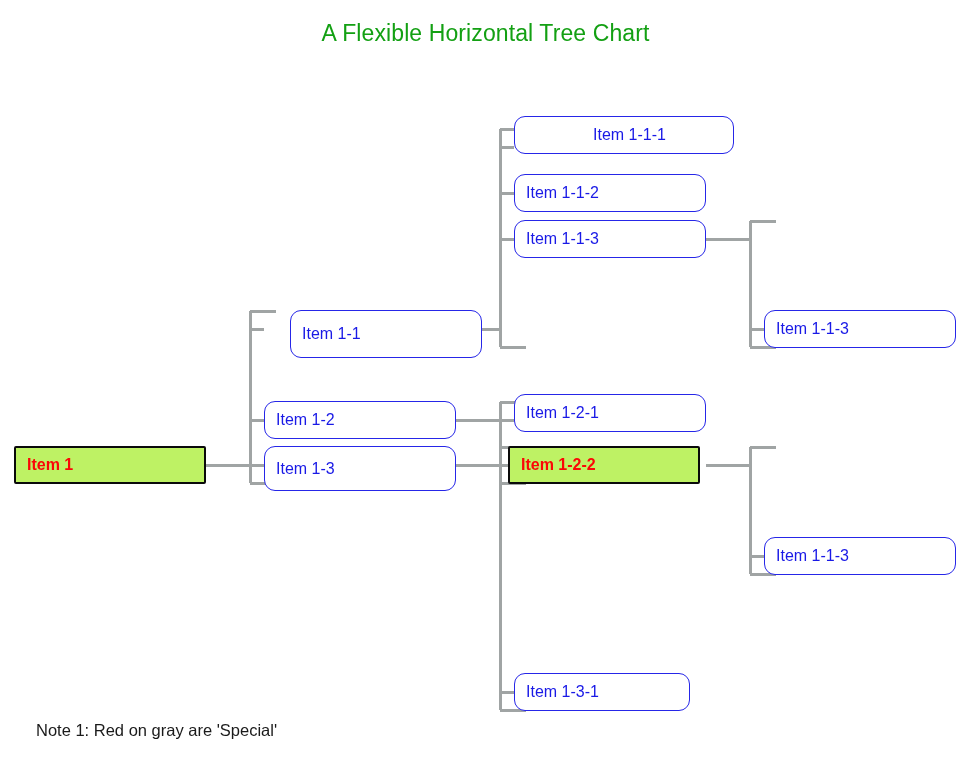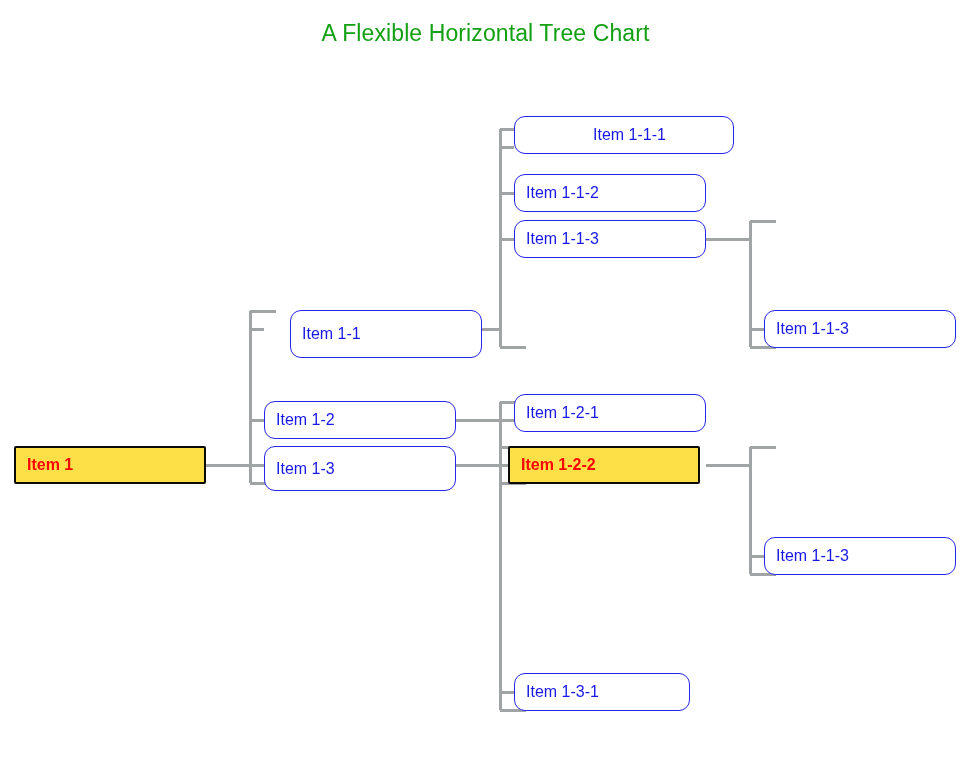--- a/index.html
+++ b/index.html
@@ -56,21 +56,21 @@
     border-radius: 11px;
     background: #ffffff;
     color: #1919e6;
     font-size: 16px;
     padding-left: 11px;
   }
 
   .node-special {
     border: 2.4px solid #0a0a0a;
     border-radius: 2px;
-    background: #fde047;
+    background: #bef264;
     color: #fb0707;
     font-size: 16px;
     font-weight: bold;
     padding-left: 11px;
   }
 
   .note-line {
     position: absolute;
     font-size: 16.5px;
     color: #1a1a1a;
@@ -154,15 +154,16 @@
         <span>Item 1-2-2</span>
       </div>
       <div class="node node-default" style="left: 764px; top: 537px; width: 192px; height: 38px;">
         <span>Item 1-1-3</span>
       </div>
       <div class="node node-default" style="left: 514px; top: 673px; width: 176px; height: 38px;">
         <span>Item 1-3-1</span>
       </div>
     </div>
 
+  <div class="note-line" style="left:36px; top:721px;">Note 1: Red on gray are 'Special'</div>
 
 
 </div>
 
 </body></html>

